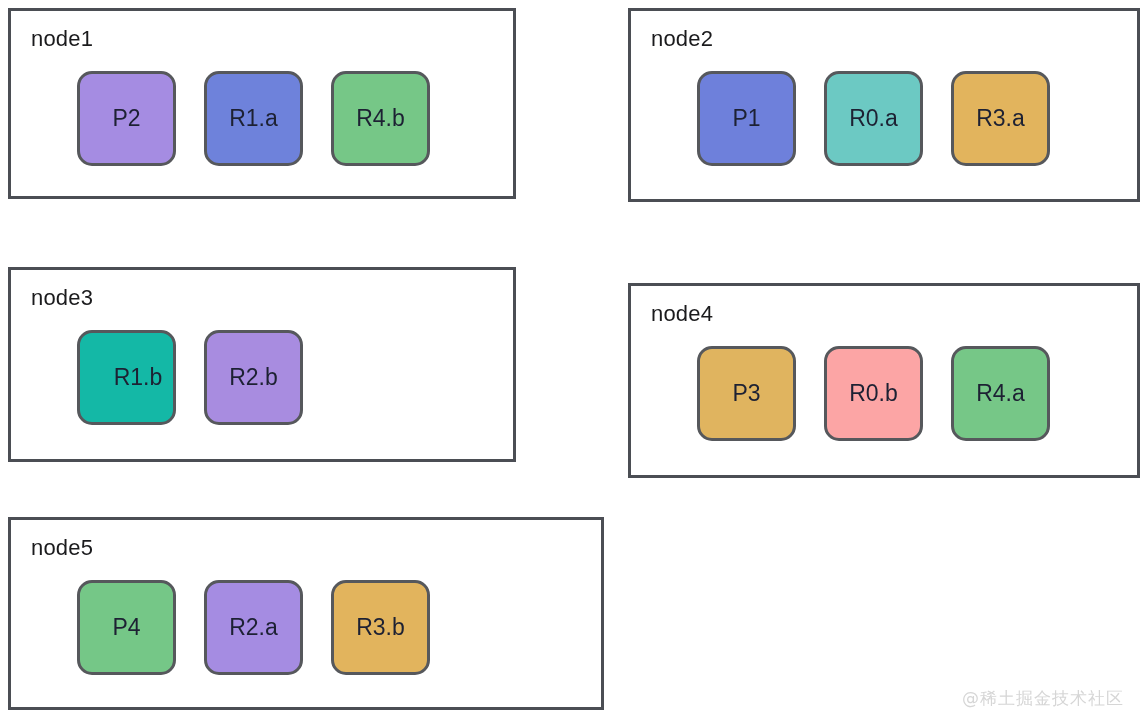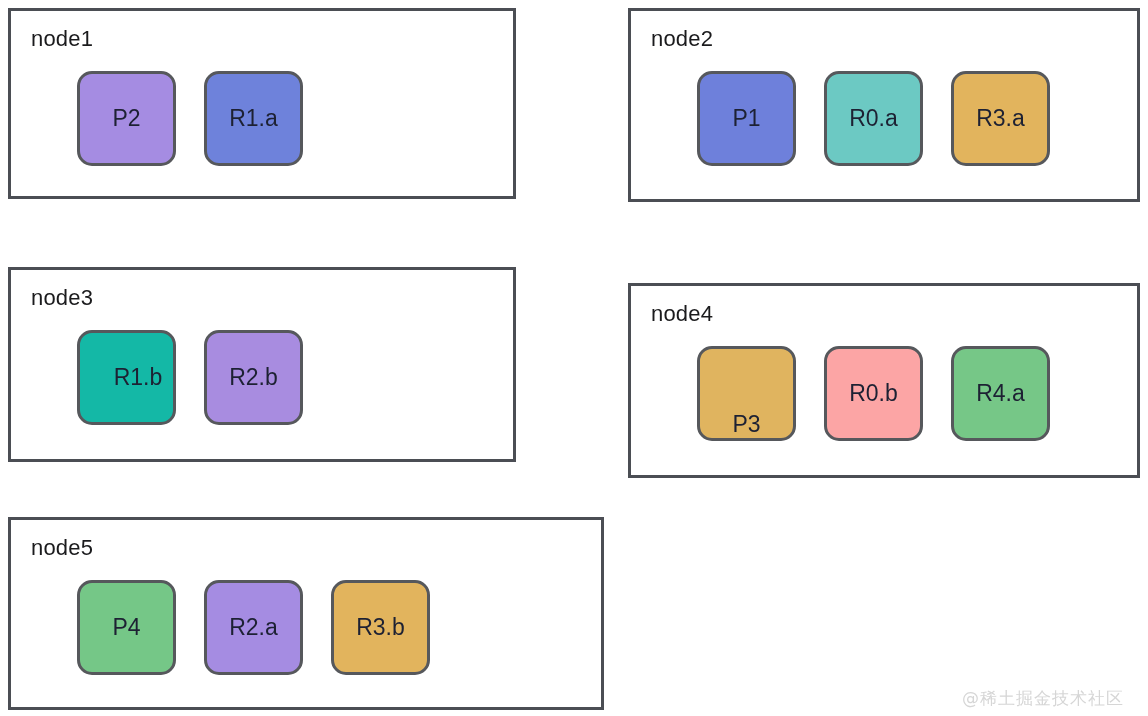--- a/index.html
+++ b/index.html
@@ -71,20 +71,23 @@
 
   <div class="node-box node-1">
     <span class="node-title">node1</span>
     <div class="tile-row">
       <div class="tile" style="background-color: rgb(165, 140, 226);">
         <span>P2</span>
       </div>
       <div class="tile" style="background-color: rgb(110, 130, 219);">
         <span>R1.a</span>
       </div>
+      <div class="tile" style="background-color: rgb(118, 199, 135);">
+        <span>R4.b</span>
+      </div>
     </div>
   </div>
 
   <div class="node-box node-2">
     <span class="node-title">node2</span>
     <div class="tile-row">
       <div class="tile" style="background-color: rgb(110, 128, 219);">
         <span>P1</span>
       </div>
       <div class="tile" style="background-color: rgb(108, 201, 195); align-items: center;">
@@ -104,21 +107,21 @@
       </div>
       <div class="tile" style="background-color: rgb(168, 140, 224);">
         <span>R2.b</span>
       </div>
     </div>
   </div>
 
   <div class="node-box node-4">
     <span class="node-title">node4</span>
     <div class="tile-row">
-      <div class="tile" style="background-color: rgb(224, 180, 95); align-items: flex-end;">
+      <div class="tile" style="background-color: rgb(224, 180, 95);">
         <span>P3</span>
       </div>
       <div class="tile" style="background-color: #fca5a5; text-align: right;">
         <span>R0.b</span>
       </div>
       <div class="tile" style="background-color: rgb(118, 199, 135);">
         <span>R4.a</span>
       </div>
     </div>
   </div>

